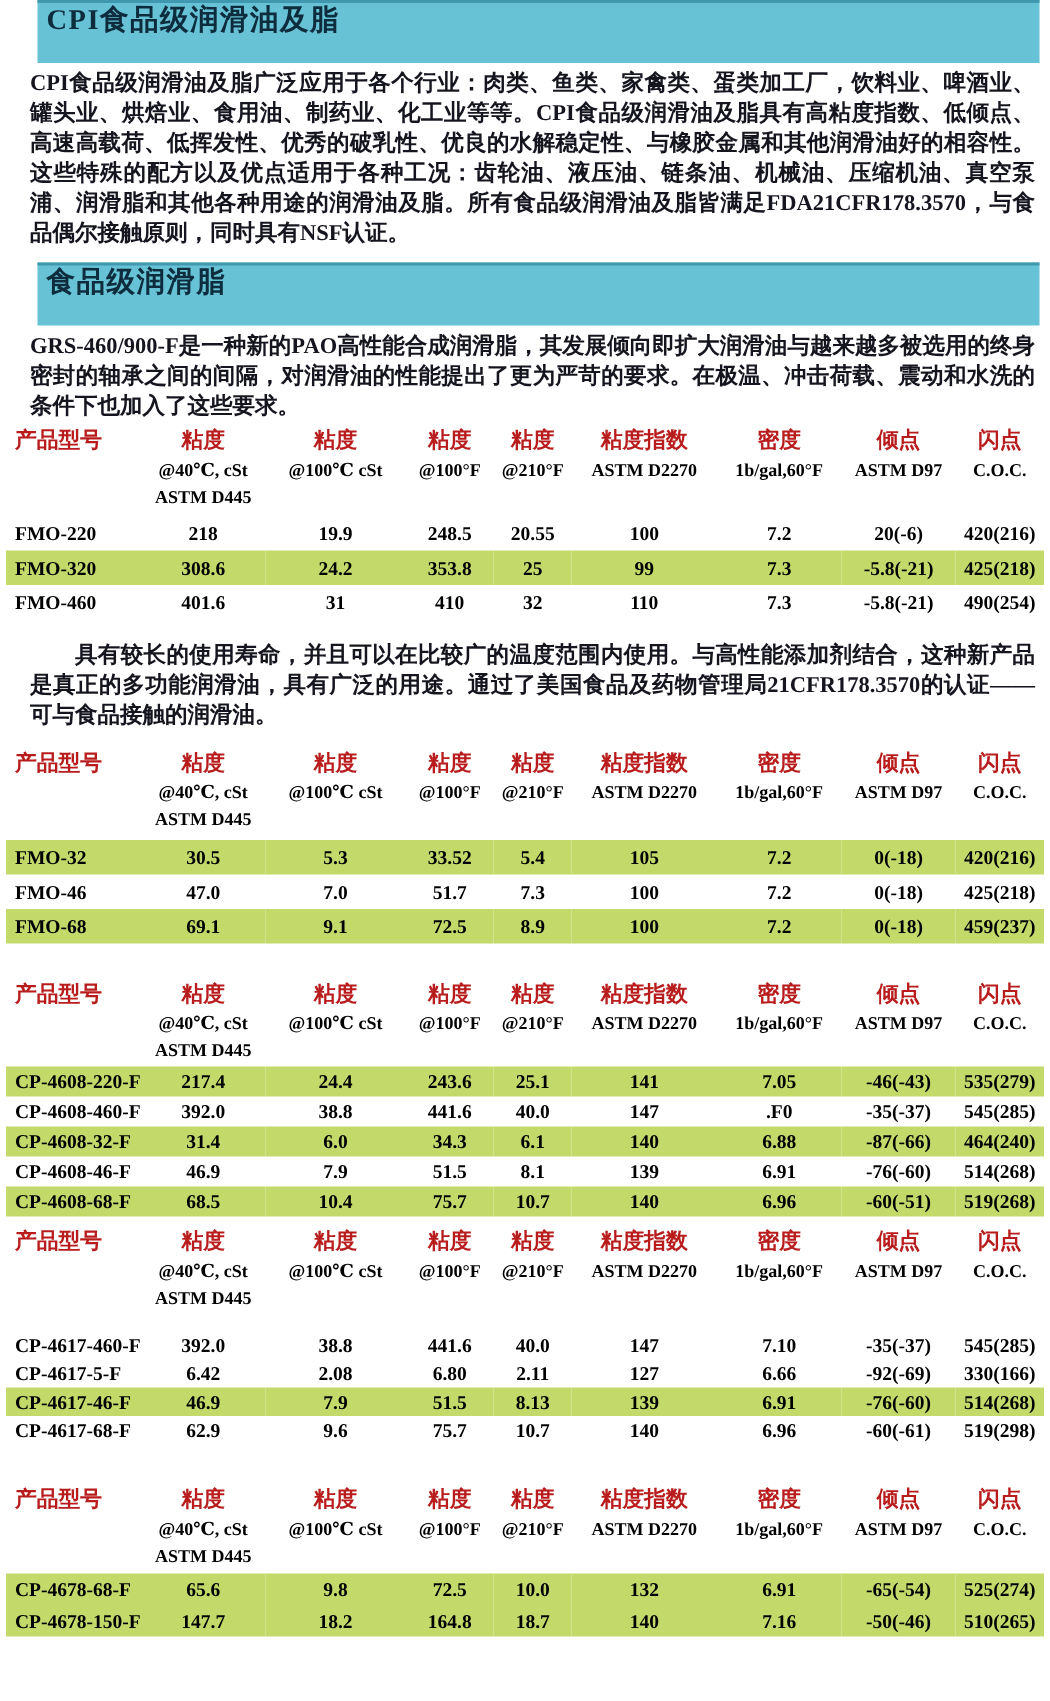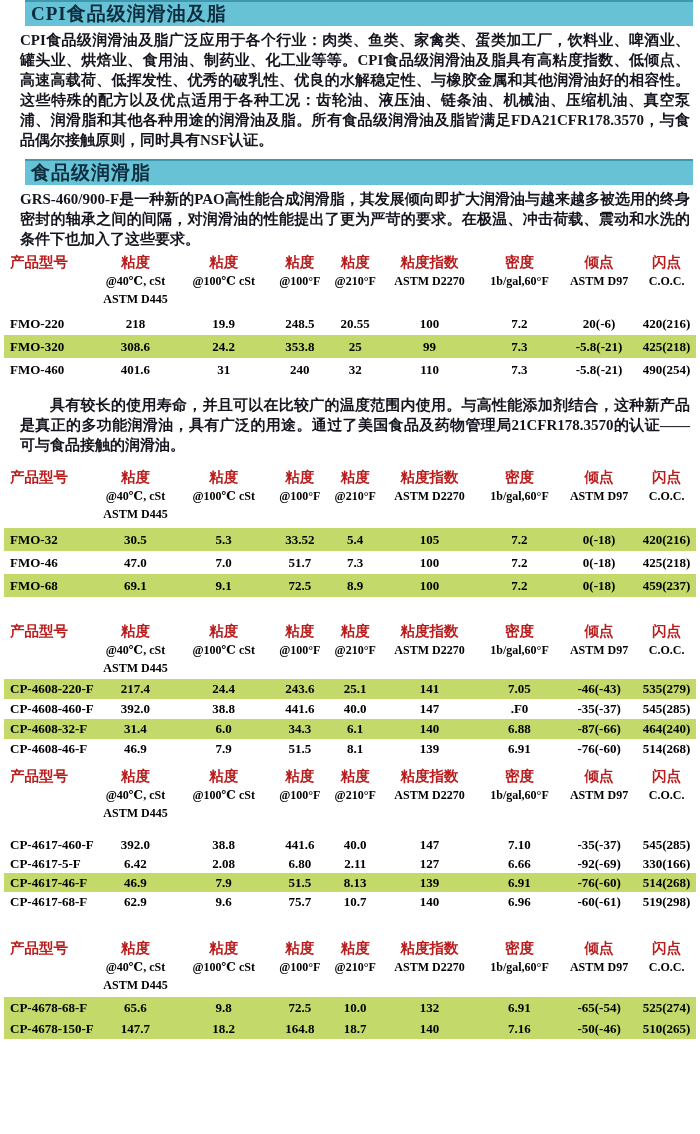--- a/index.html
+++ b/index.html
@@ -2,21 +2,21 @@
 <html style="--bar-bg: #67c2d6; --bar-border: #3f98ad; --hl: #c3da6b; --ink: #15151f;"><head>
 <meta charset="utf-8">
 <style>
   * { box-sizing: border-box; }
   html, body { margin:0; padding:0; }
   body {
     width:700px; height:1134px; overflow:hidden; background:#ffffff;
     font-family:"Liberation Serif","DejaVu Serif",serif;
   }
   .section-bar {
-    margin:0 7px 0 25px; height:26px; line-height:24px; padding-left:6px;
+    margin:0 7px 0 25px; height:42px; line-height:24px; padding-left:6px;
     background:var(--bar-bg,#67c2d6);
     border-top:2px solid var(--bar-border,#3f98ad);
   }
   .bar-text { font-size:19px; font-weight:bold; color:#0d2c3d; letter-spacing:1px; }
   .bar2 { margin-top:9px; }
   .para {
     margin:4px 10px 0 20px; font-weight:bold; font-size:15px; line-height:20px;
     color:var(--ink,#15151f); text-align:justify;
   }
   .note { text-indent:2em; margin-top:14px; }
@@ -126,21 +126,21 @@
             <td>25</td>
             <td>99</td>
             <td>7.3</td>
             <td>-5.8(-21)</td>
             <td>425(218)</td>
           </tr>
           <tr>
             <td class="model">FMO-460</td>
             <td>401.6</td>
             <td>31</td>
-            <td>240</td>
+            <td>410</td>
             <td>32</td>
             <td>110</td>
             <td>7.3</td>
             <td>-5.8(-21)</td>
             <td>490(254)</td>
           </tr>
         </tbody>
       </table>
     </div>
 
@@ -328,20 +328,31 @@
             <td class="model">CP-4608-46-F</td>
             <td>46.9</td>
             <td>7.9</td>
             <td>51.5</td>
             <td>8.1</td>
             <td>139</td>
             <td>6.91</td>
             <td>-76(-60)</td>
             <td>514(268)</td>
           </tr>
+          <tr class="hl">
+            <td class="model">CP-4608-68-F</td>
+            <td>68.5</td>
+            <td>10.4</td>
+            <td>75.7</td>
+            <td>10.7</td>
+            <td>140</td>
+            <td>6.96</td>
+            <td>-60(-51)</td>
+            <td>519(268)</td>
+          </tr>
         </tbody>
       </table>
     </div>
 
   <div class="t4">
       <table class="spec">
         <colgroup>
           <col style="width: 13%;">
           <col style="width: 12%;">
           <col style="width: 13.5%;">

